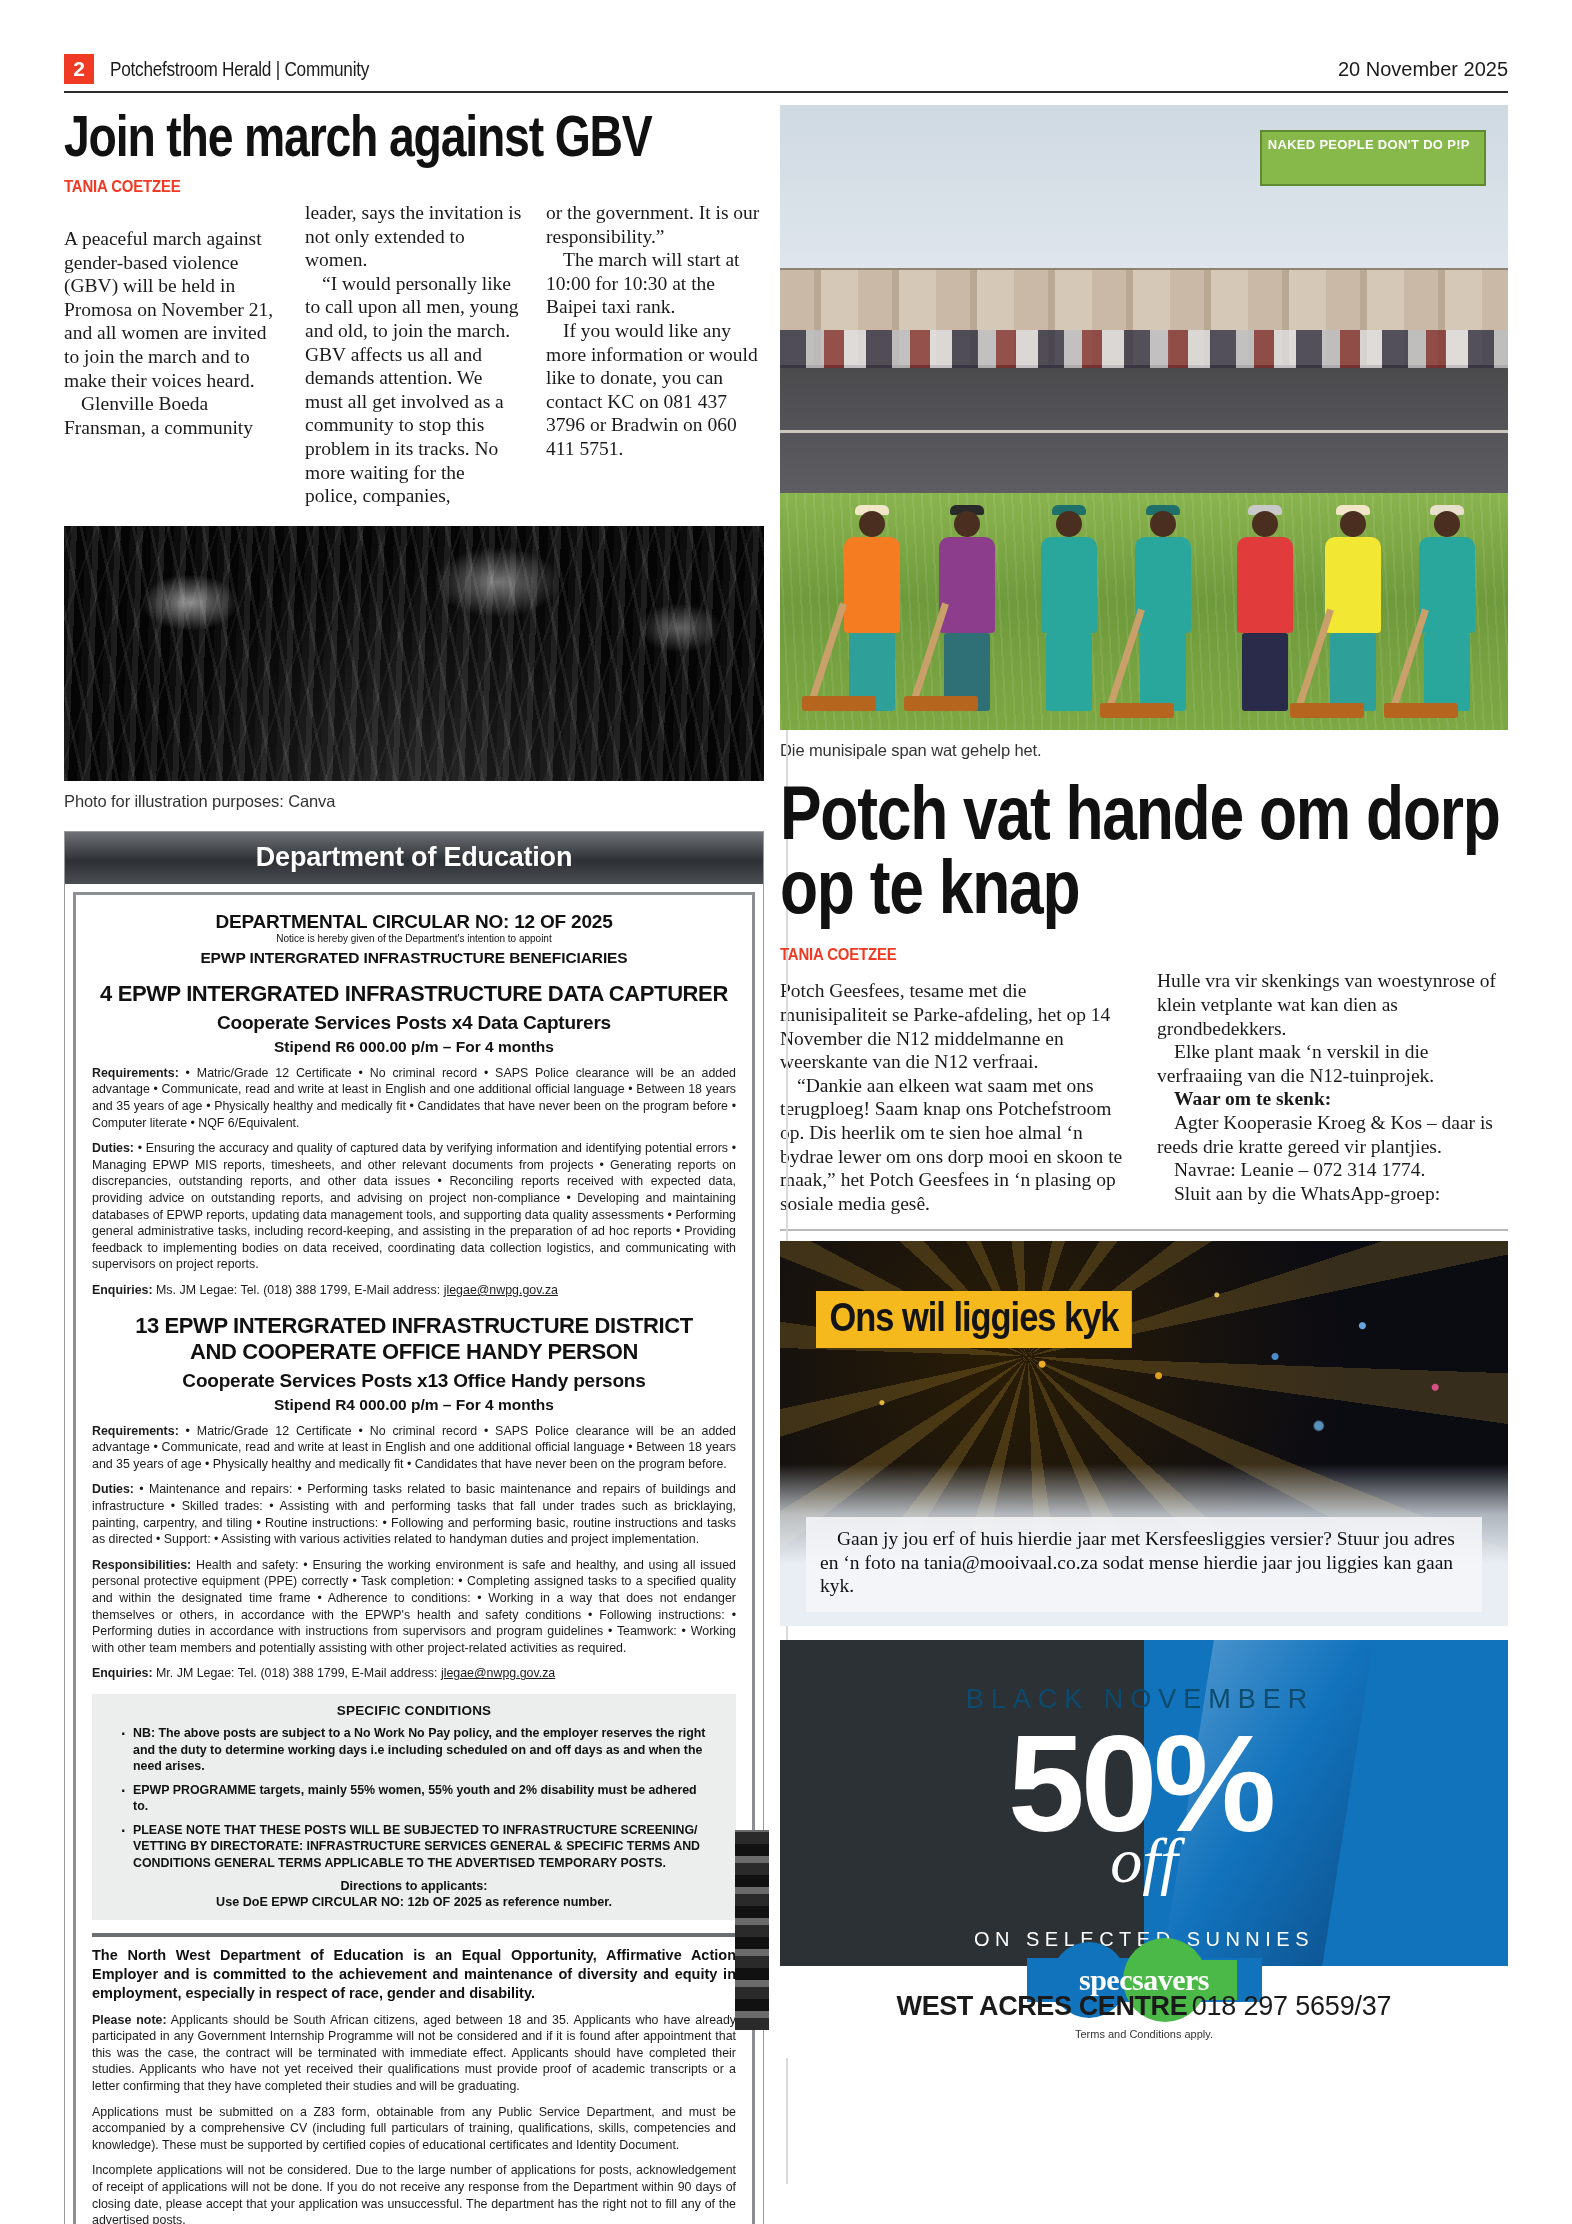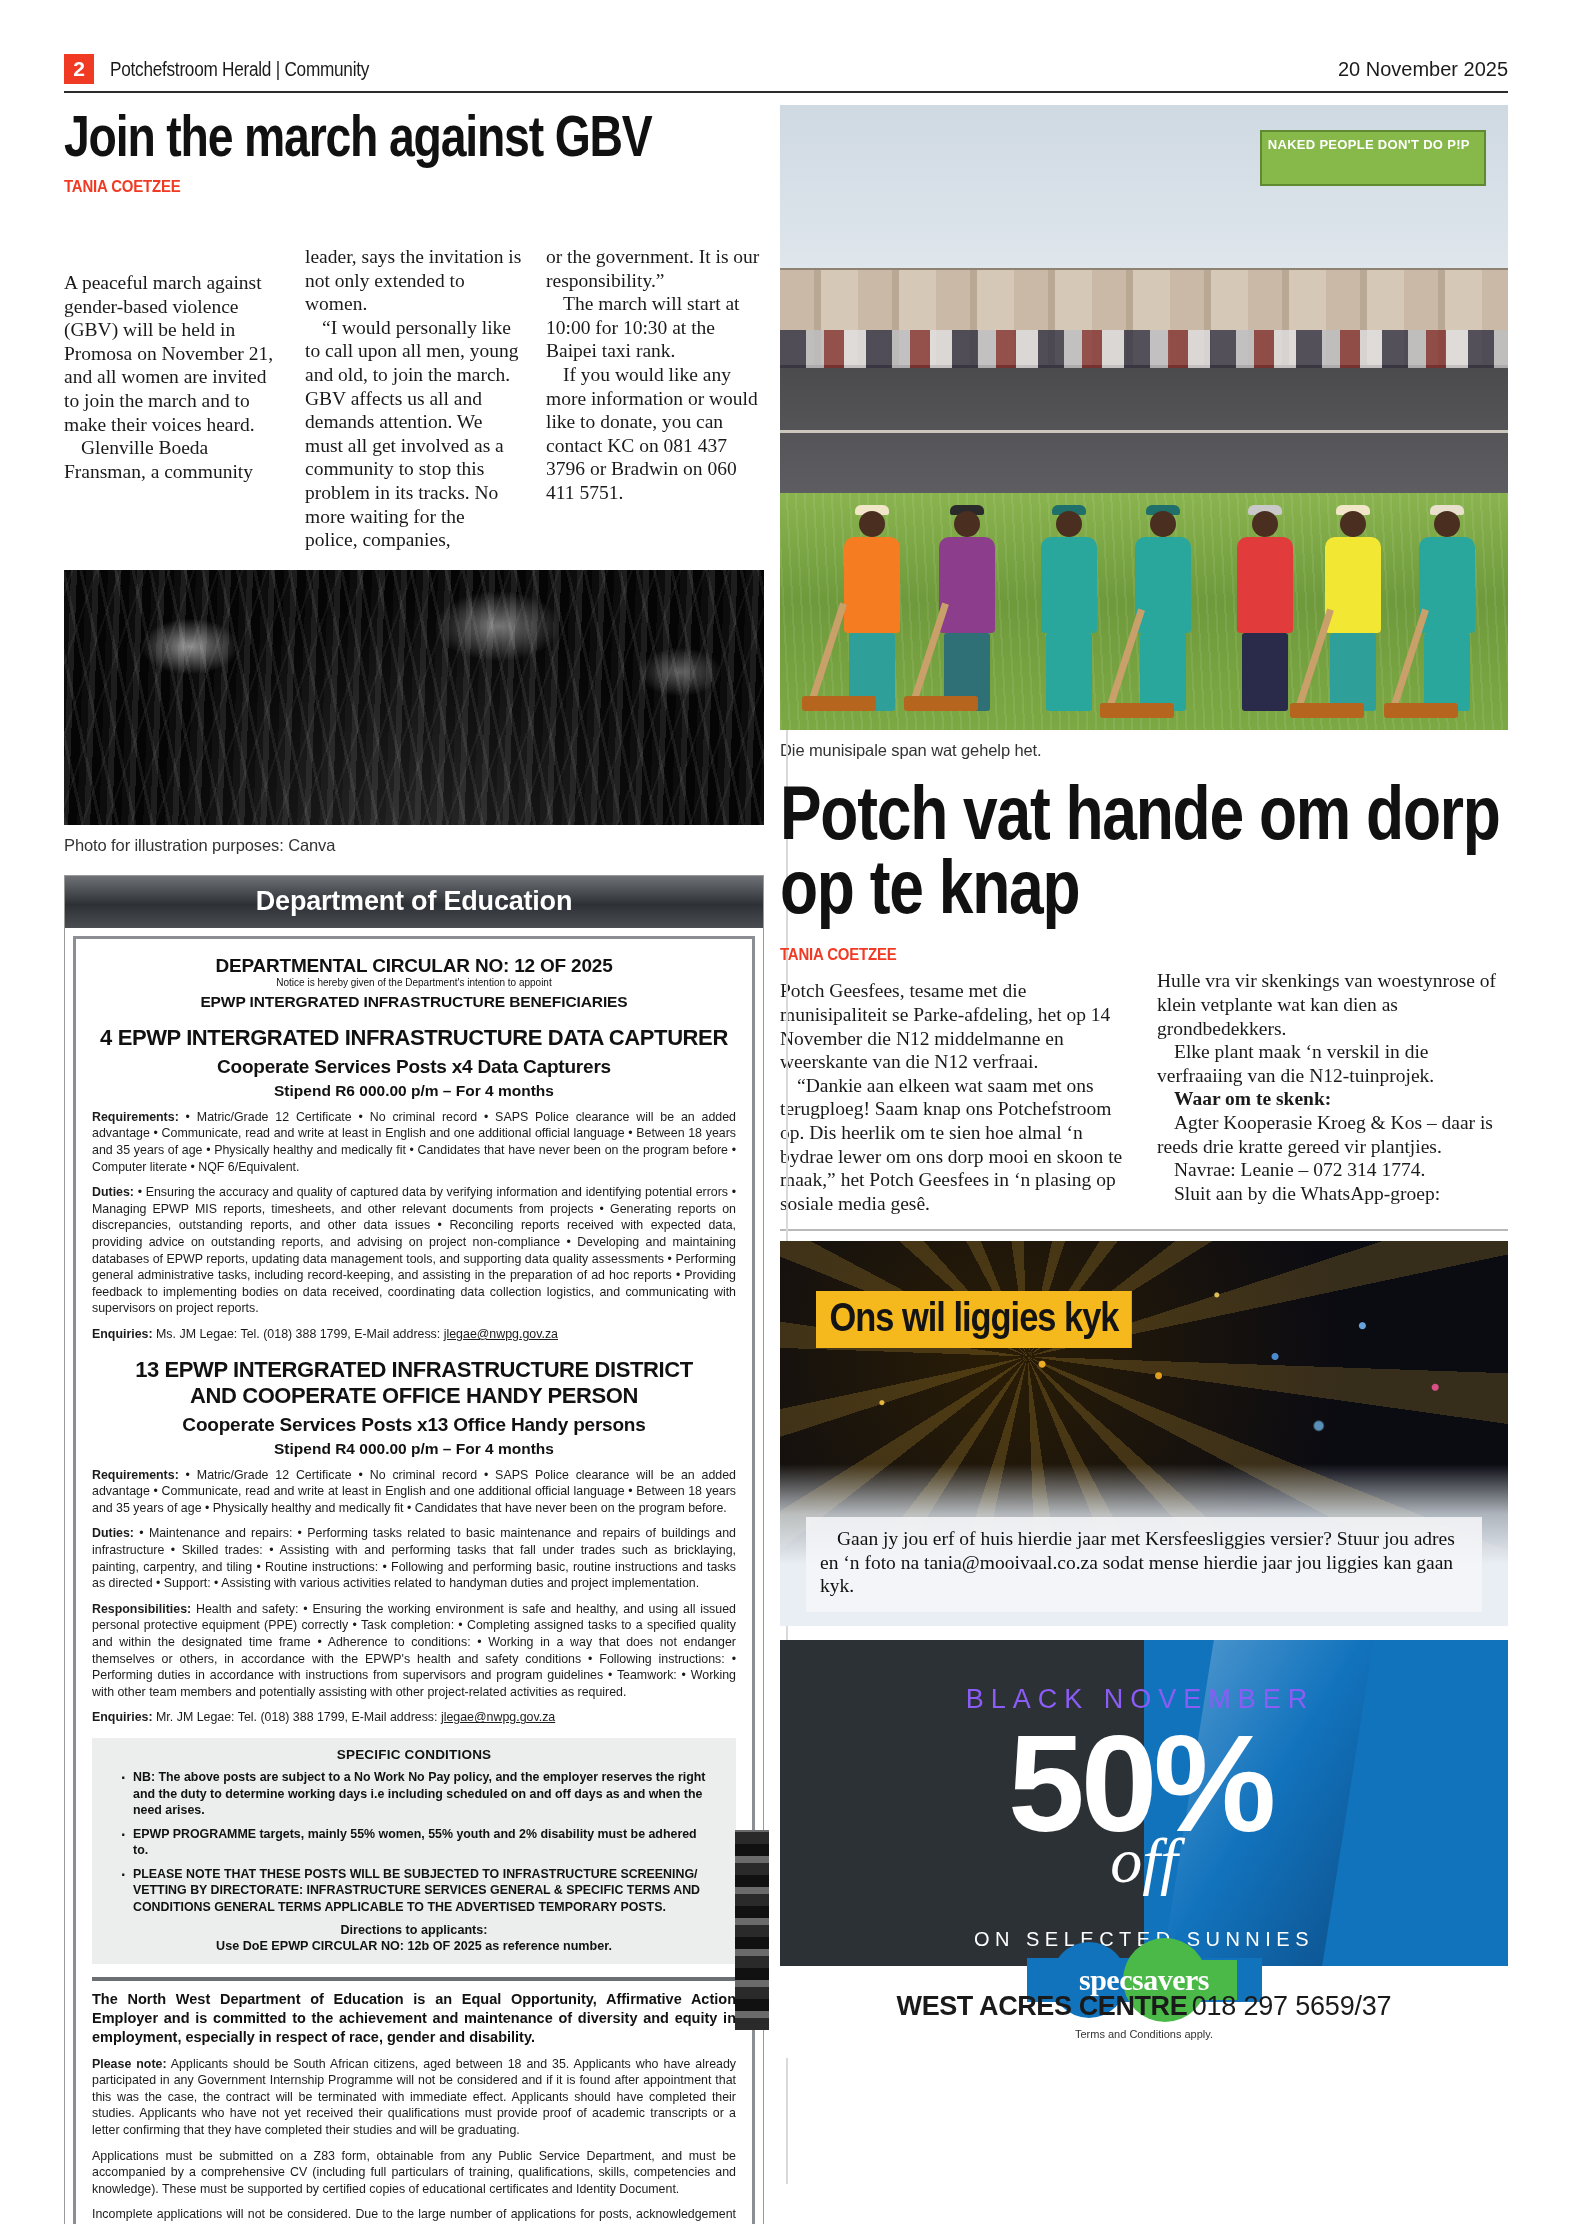--- a/index.html
+++ b/index.html
@@ -38,21 +38,21 @@
     font-family: "Liberation Sans", sans-serif;
     font-weight: 700; font-size: 58px; line-height: 1.0;
     letter-spacing: -1.5px; color: #111; margin-top: 14px;
     transform: scaleX(0.80); transform-origin: left top; white-space: nowrap;
   }
 
   .byline { color: #f13a23; font-weight: 700; font-size: 17px; letter-spacing: -0.2px;
     transform: scaleX(0.88); transform-origin: left center; margin-top: 12px; }
 
   .body3 { display: flex; gap: 24px; margin-top: 4px; }
-  .body3 .col { width: 217px; margin-top: 44px; }
+  .body3 .col { width: 217px; }
   .body3 p, .body2 p {
     font-family: "Liberation Serif", serif;
     font-size: 19.5px; line-height: 1.21; text-align: left; color: #1a1a1a;
   }
   .body3 p + p, .body2 p + p { text-indent: 17px; }
 
   .bcol-first { padding-top: 26px; }
 
   
   .photo { position: relative; overflow: hidden; background: #333; }
@@ -167,21 +167,21 @@
   .spec-c { text-align:center; font-size:12.6px; font-weight:700; margin-top:8px; }
   .eq-box { border-top:4px solid #6b6f73; margin-top:13px; padding-top:9px; }
   .eq { font-size:14.5px; line-height:1.3; font-weight:700; text-align:justify; }
 
   
   .ss { width:728px; height:418px; position:relative; overflow:hidden; margin-top:14px; background:#fff; }
   .ss-dark { position:absolute; left:0; top:0; width:50%; height:78%; background:#2c3136; }
   .ss-blue { position:absolute; left:50%; top:0; width:50%; height:78%; background:#1273bd; }
   .ss-glass { position:absolute; left:56%; top:0; width:22%; height:78%;
     background: linear-gradient(115deg, rgba(255,255,255,.22), rgba(255,255,255,0) 48%, rgba(10,60,110,.5)); transform: skewX(-9deg); }
-  .ss-bn { position:absolute; top:44px; left:0; right:8px; text-align:center; color:#8b5cf6;
+  .ss-bn { position:absolute; top:44px; left:0; right:8px; text-align:center; color:#0c4a6e;
     font-size:27px; letter-spacing:7px; font-weight:500; }
   .ss-50 { position:absolute; top:74px; left:0; right:8px; text-align:center; color:#fff;
     font-size:138px; font-weight:700; letter-spacing:-4px; line-height:1; }
   .ss-off { position:absolute; top:184px; left:0; right:0; text-align:center; color:#fff;
     font-family:"Liberation Serif", serif; font-style:italic; font-size:64px; }
   .ss-sel { position:absolute; top:288px; left:0; right:0; text-align:center; color:#fff;
     font-size:20px; letter-spacing:5.5px; }
   .ss-logo { position:absolute; top:318px; left:0; right:0; display:flex; justify-content:center; align-items:flex-end; }
   .ss-logo .bar { width:235px; height:44px; background:#1273bd; position:relative; }
   .ss-logo .cblue { position:absolute; left:24px; top:-16px; width:76px; height:76px; border-radius:50%; background:#1273bd; }

